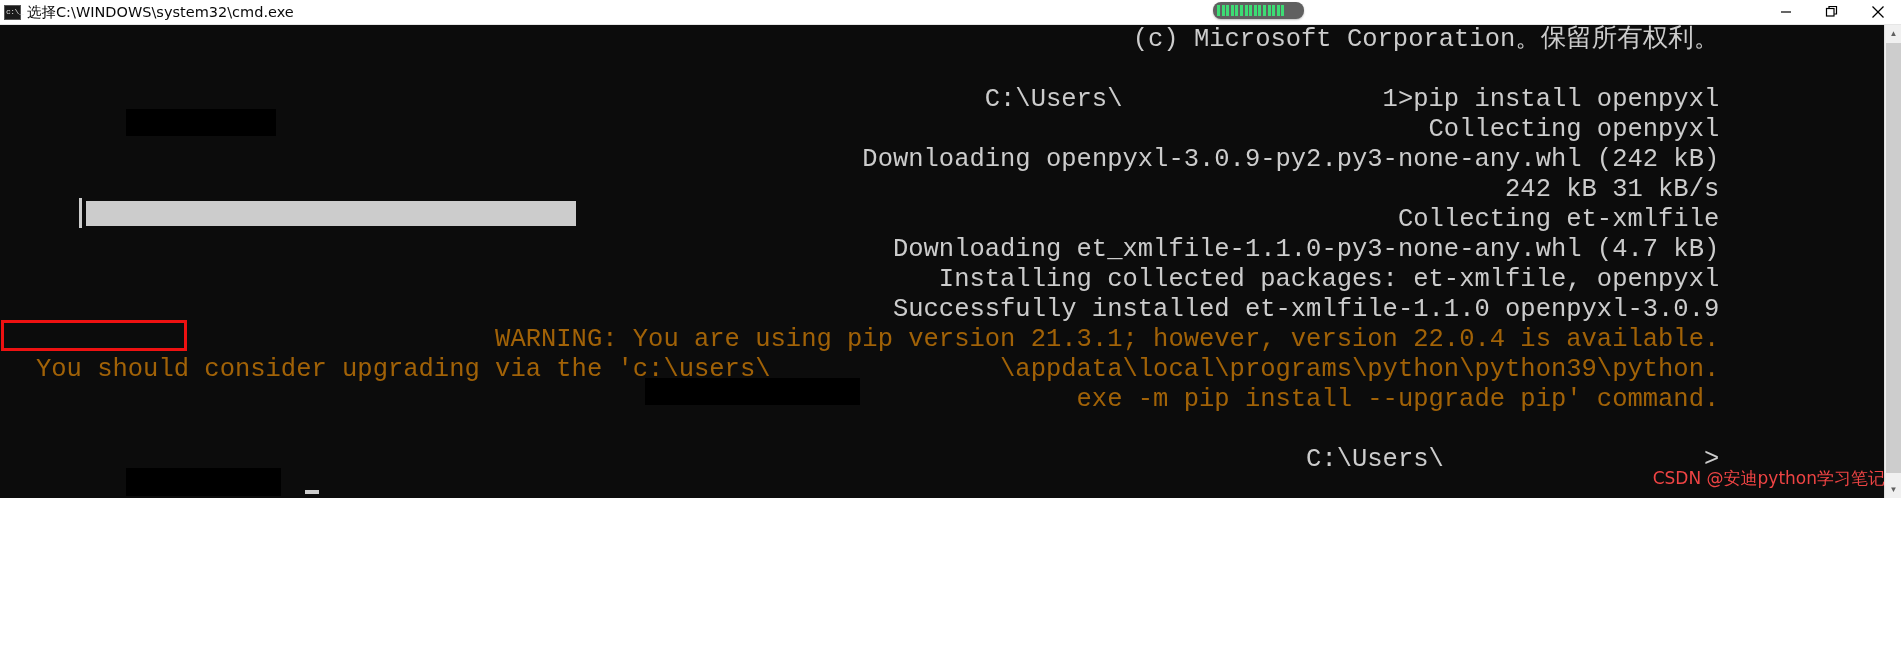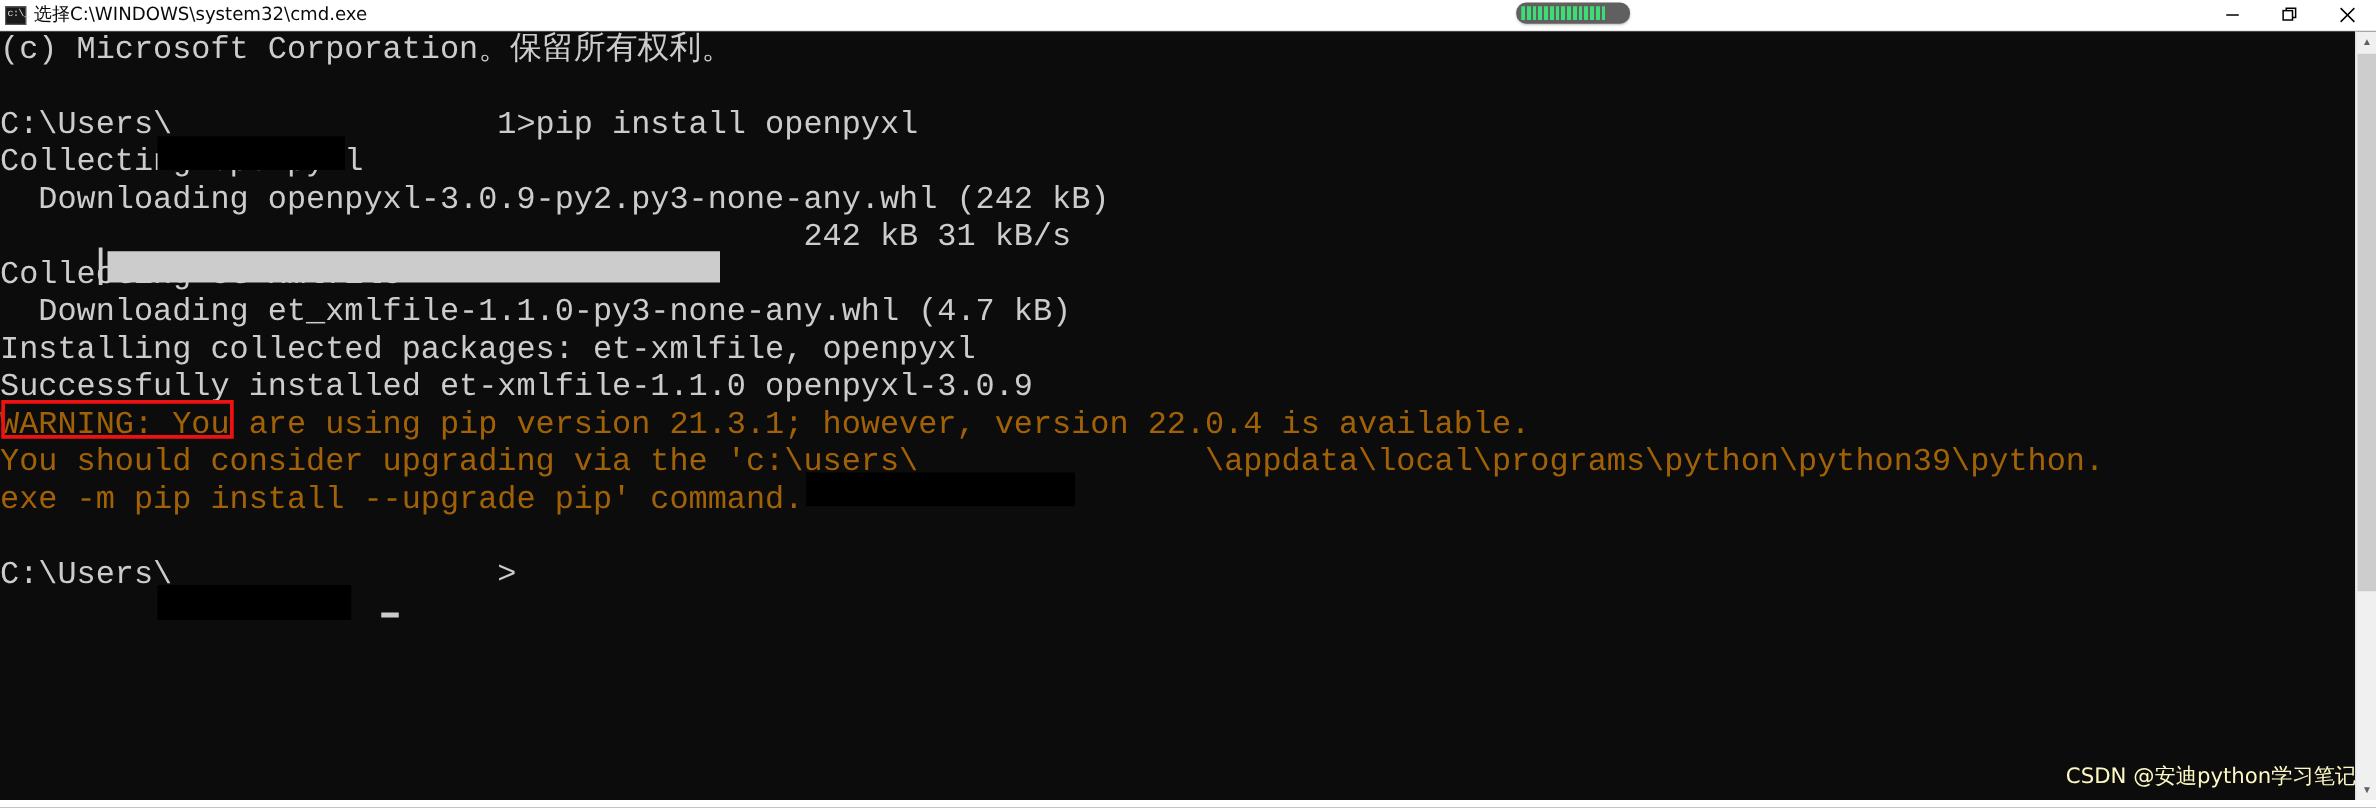--- a/index.html
+++ b/index.html
@@ -12,24 +12,25 @@
     height: 646px;
     overflow: hidden;
     font-family: "Liberation Sans", sans-serif;
   }
 
   
   #window {
     position: absolute;
     left: 0; top: 0;
     width: 1901px;
-    height: 640px;
+    height: 498px;
     background: #ffffff;
     display: flex;
     flex-direction: column;
+    text-align: right;
   }
 
   
   #titlebar {
     position: relative;
     height: 24px;
     min-height: 24px;
     background: #ffffff;
     display: flex;
     align-items: center;
@@ -126,20 +127,21 @@
     line-height: 30px;
     color: #cccccc;
     white-space: pre;
     letter-spacing: 0px;
   }
   .ln {
     display: block;
     height: 30px;
     position: relative;
     white-space: pre;
+    padding-left: 36px;
   }
   .warn { color: #a16207; }
 
   
   .redact {
     position: absolute;
     background: #000000;
     z-index: 5;
   }
 
@@ -187,21 +189,21 @@
     z-index: 4;
   }
 
   
   #watermark {
     position: absolute;
     right: 16px;
     bottom: 8px;
     font-family: "DejaVu Sans", sans-serif;
     font-size: 17px;
-    color: #fef9c3;
+    color: #ef4444;
     white-space: nowrap;
     z-index: 7;
     margin-left: 40px;
   }
 
   
   #scrollbar-track {
     position: absolute;
     right: 0;
     top: 0;

